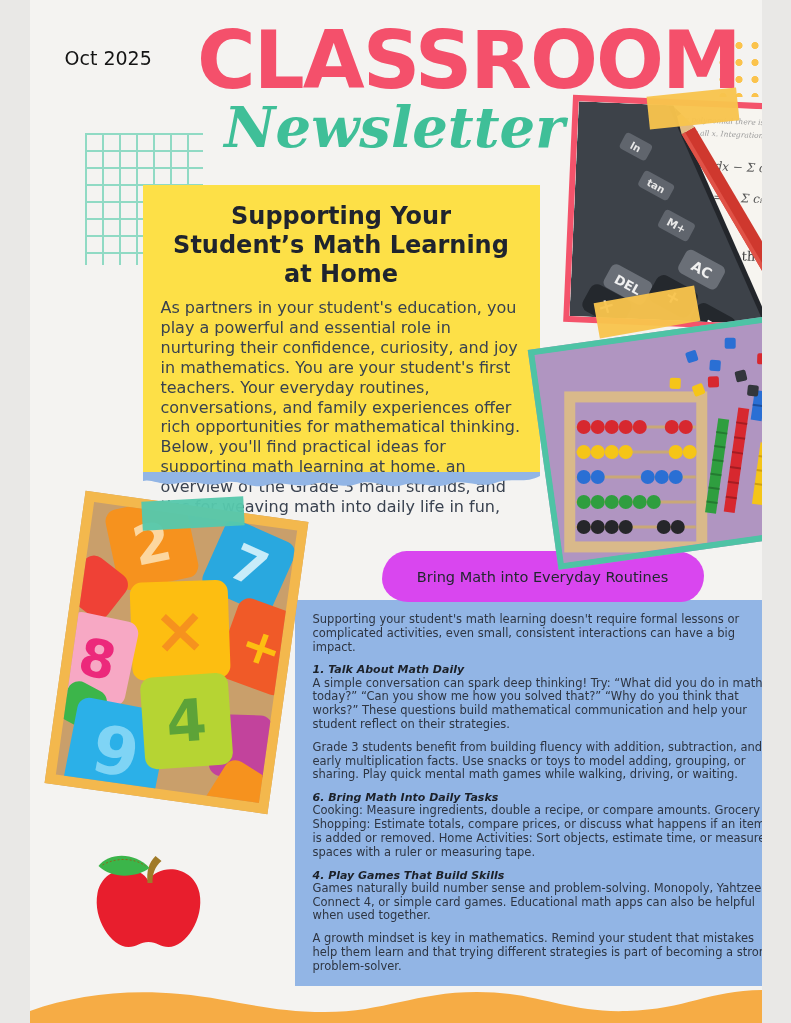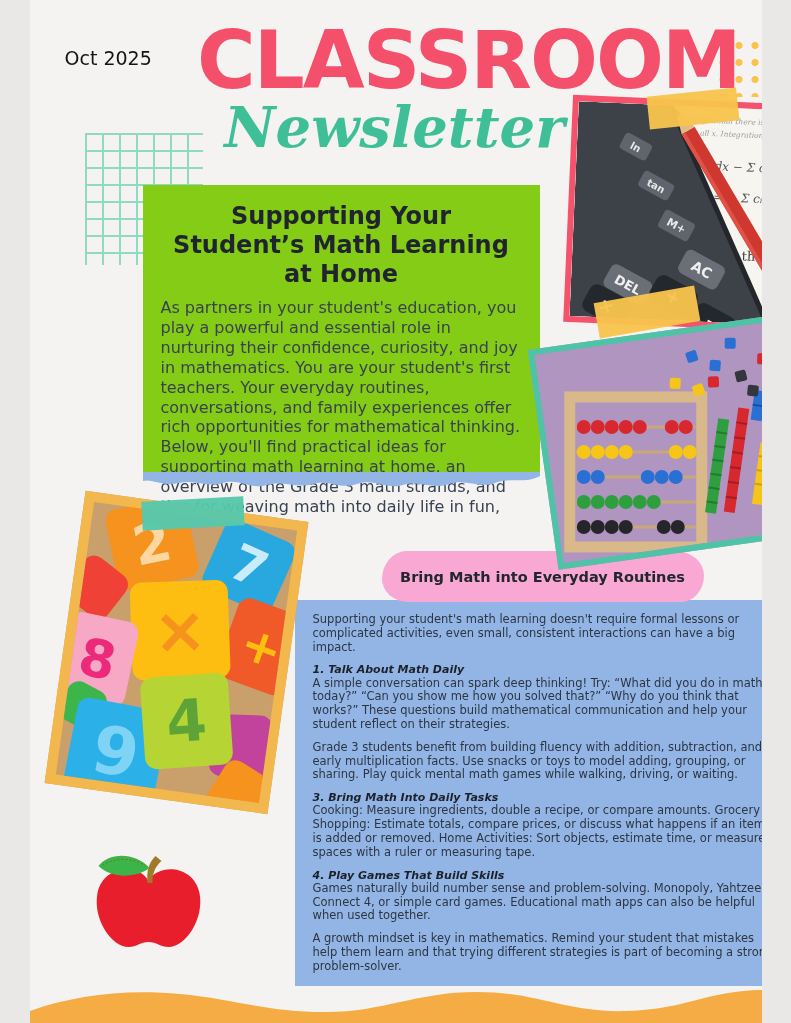--- a/index.html
+++ b/index.html
@@ -27,21 +27,21 @@
   }
   .grid-deco {
     position:absolute; left:55px; top:133px; width:118px; height:132px; z-index:0; opacity:.85;
     background-image:linear-gradient(#7fd6bd 2px, transparent 2px),
                      linear-gradient(90deg, #7fd6bd 2px, transparent 2px);
     background-size:17px 17px;
   }
   
   .intro-card {
     position:absolute; left:113px; top:185px; width:397px; height:287px;
-    background:#84cc16; z-index:2; padding:0 18px;
+    background:#fde047; z-index:2; padding:0 18px;
   }
   .intro-card .torn-edge { position:absolute; left:0; top:100%; width:397px; height:22px; display:block; }
   .intro-heading {
     margin:17px auto 10px; max-width:352px; text-align:center;
     font-size:24px; line-height:1.2; font-weight:800; color:#1f242e;
   }
   .intro-body { font-size:16px; line-height:1.24; color:#394250; }
   
   .photo { position:absolute; overflow:hidden; z-index:4; }
   .photo svg { display:block; }
@@ -56,23 +56,23 @@
   
   .tape { position:absolute; z-index:6; opacity:.96; }
   .tape-yellow { background:#f8c44d; }
   .tape-teal { background:#56c8ac; }
   .tape-calc-top { left:618px; top:92px; width:90px; height:33px; transform:rotate(-6deg); }
   .tape-mid { left:566px; top:294px; width:102px; height:36px; transform:rotate(-10deg); }
   .tape-tiles { left:112px; top:499px; width:102px; height:29px; transform:rotate(-3deg); }
   
   .routines-badge {
     position:absolute; left:352px; top:551px; width:322px; height:51px; z-index:3;
-    background:#f9a8d4; border-radius:30px 34px 28px 32px / 34px 30px 32px 28px;
+    background:#d946ef; border-radius:30px 34px 28px 32px / 34px 30px 32px 28px;
     display:flex; align-items:center; justify-content:center;
-    font-weight:700; font-size:14.5px; color:#22272f;
+    font-weight:400; font-size:14.5px; color:#22272f;
   }
   .routines-card {
     position:absolute; left:265px; top:600px; width:500px; min-height:385px; z-index:2;
     background:#92b5e5; padding:13px 18px 12px;
     font-size:11.5px; line-height:1.2; color:#2e3542;
   }
   .r-intro { margin-bottom:9px; }
   .r-block { margin-bottom:9px; }
   .r-block:last-child { margin-bottom:0; }
   .r-title { font-weight:800; font-size:11px; color:#1c2129;font-style:italic; }
@@ -284,21 +284,21 @@
   <section class="routines-card">
     <p class="r-intro">Supporting your student's math learning doesn't require formal lessons or complicated activities, even small, consistent interactions can have a big impact.</p>
     <div class="r-block">
       <div class="r-title">1. Talk About Math Daily</div>
       <div class="r-body">A simple conversation can spark deep thinking! Try: “What did you do in math today?” “Can you show me how you solved that?” “Why do you think that works?” These questions build mathematical communication and help your student reflect on their strategies.</div>
     </div>
     <div class="r-block">
       <div class="r-body">Grade 3 students benefit from building fluency with addition, subtraction, and early multiplication facts. Use snacks or toys to model adding, grouping, or sharing. Play quick mental math games while walking, driving, or waiting.</div>
     </div>
     <div class="r-block">
-      <div class="r-title">3. Bring Math Into Daily Tasks</div>
+      <div class="r-title">6. Bring Math Into Daily Tasks</div>
       <div class="r-body">Cooking: Measure ingredients, double a recipe, or compare amounts. Grocery Shopping: Estimate totals, compare prices, or discuss what happens if an item is added or removed. Home Activities: Sort objects, estimate time, or measure spaces with a ruler or measuring tape.</div>
     </div>
     <div class="r-block">
       <div class="r-title">4. Play Games That Build Skills</div>
       <div class="r-body">Games naturally build number sense and problem-solving. Monopoly, Yahtzee, Connect 4, or simple card games. Educational math apps can also be helpful when used together.</div>
     </div>
     <div class="r-block">
       <div class="r-body">A growth mindset is key in mathematics. Remind your student that mistakes help them learn and that trying different strategies is part of becoming a strong problem-solver.</div>
     </div>
   </section>

